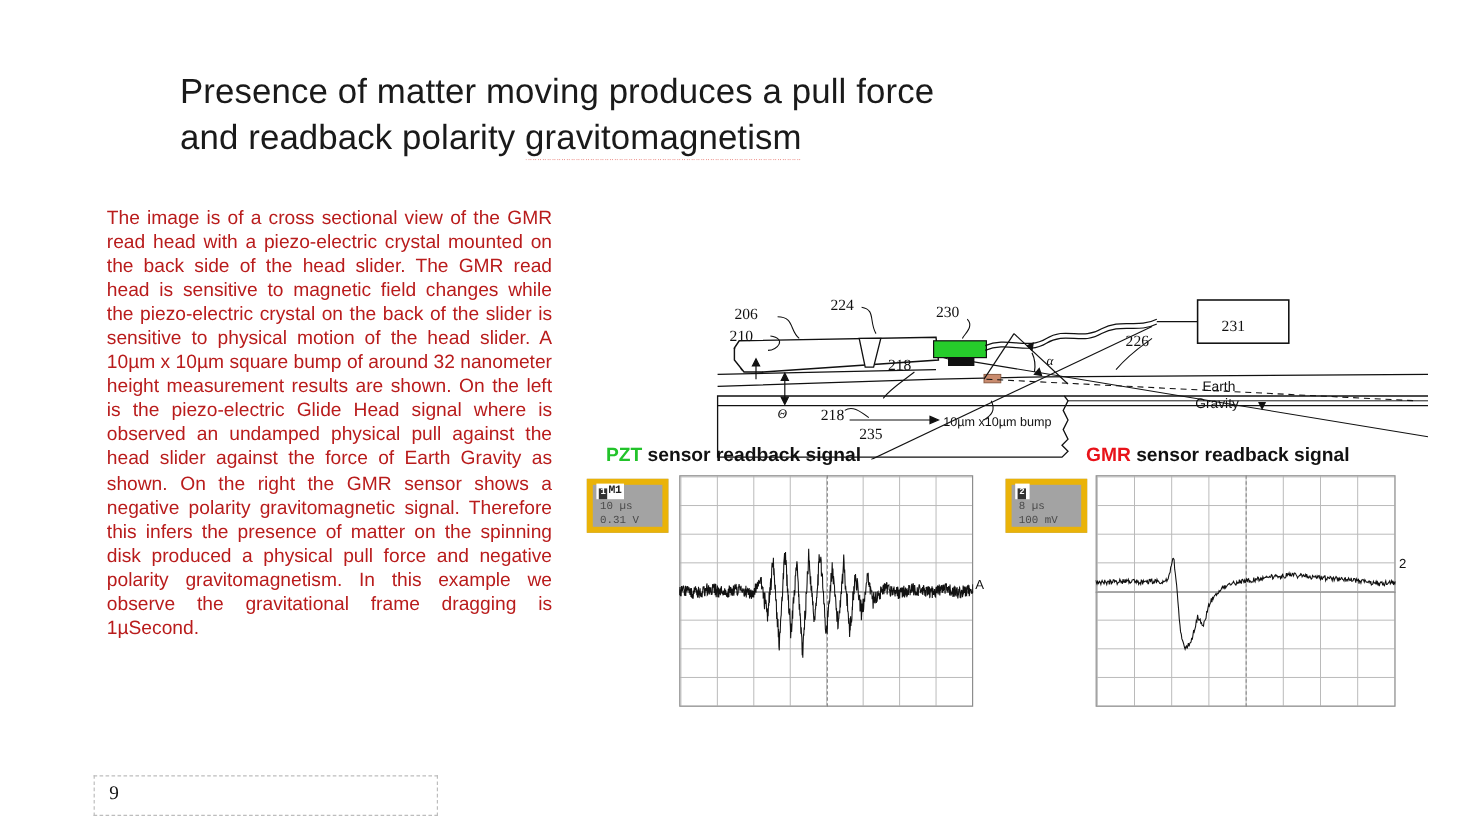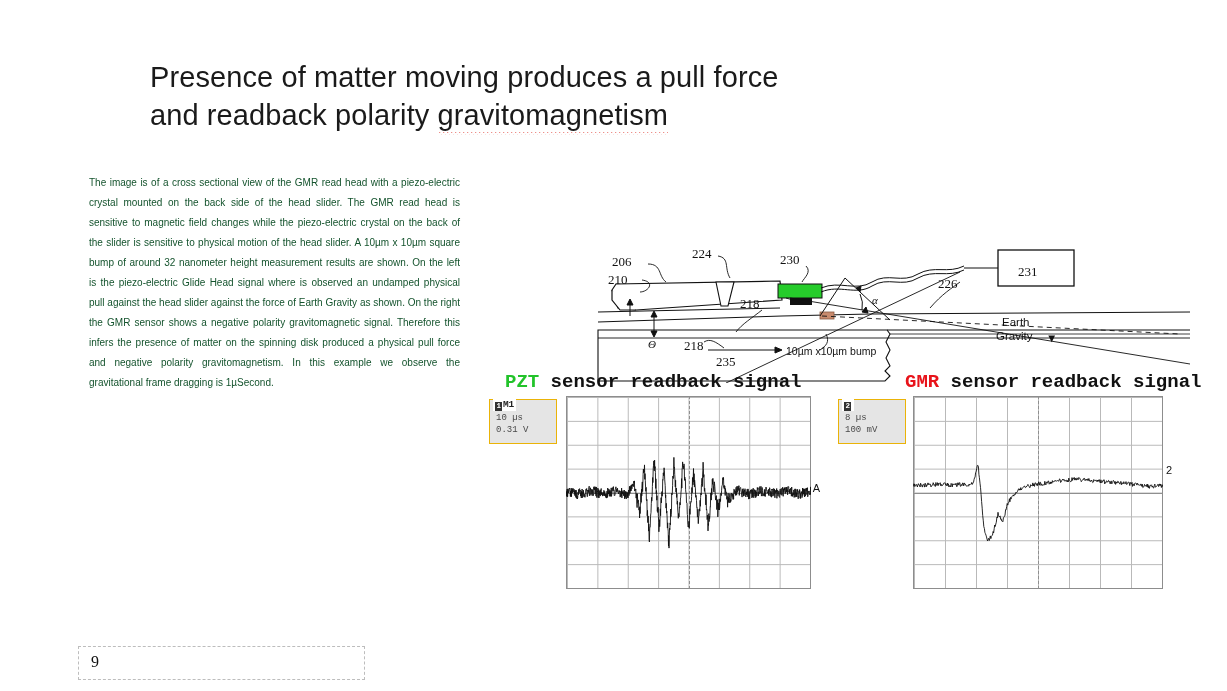--- a/index.html
+++ b/index.html
@@ -47,24 +47,24 @@
     opacity: .95;
     pointer-events: none;
   }
 
   
   #body-text {
     position: absolute;
     left: 89px;
     top: 173px;
     width: 371px;
-    font-size: 10px;
+    font-size: 16px;
     line-height: 20.05px;
     text-align: justify;
-    color: #14532d;
+    color: #b91c1c;
     word-spacing: 0px;
   }
   #body-text p { margin: 0; }
 
   
   #page-number-box {
     position: absolute;
     left: 78px;
     top: 646px;
     width: 287px;
@@ -133,24 +133,24 @@
   }
   .eg-text {
     font-family: "Liberation Sans", sans-serif;
     font-size: 11.5px;
     fill: #111;
   }
 
   
   .scope-caption {
     position: absolute;
-    font-size: 19px;
+    font-size: 16px;
     font-weight: bold;
     white-space: nowrap;
-    font-family: Liberation Mono, monospace;
+    font-family: Liberation Sans, sans-serif;
   }
   .scope-caption .tag-pzt { color: #22c32a; }
   .scope-caption .tag-gmr { color: #e8131a; }
   .scope-caption .rest { color: #111; font-weight: bold; }
   #caption-left  { left: 25px;  top: 203px; }
   #caption-right { left: 425px; top: 203px; }
 
   
   .scope {
     position: absolute;
@@ -189,23 +189,23 @@
     font-family: "Liberation Sans", sans-serif;
     font-size: 11px;
     color: #111;
   }
 
   
   .scope-readout {
     position: absolute;
     width: 68px;
     height: 45px;
-    border: 1px solid #eab308;
+    border: 5px solid #eab308;
     box-sizing: border-box;
-    background: #e5e5e5;
+    background: #a3a3a3;
     font-family: "Liberation Mono", monospace;
     font-size: 9px;
     color: #4a4a4a;
     line-height: 12px;
     padding: 12px 0 0 6px;
   }
   .scope-readout .ch {
     position: absolute;
     left: 3px; top: -1px;
     background: #fff;

